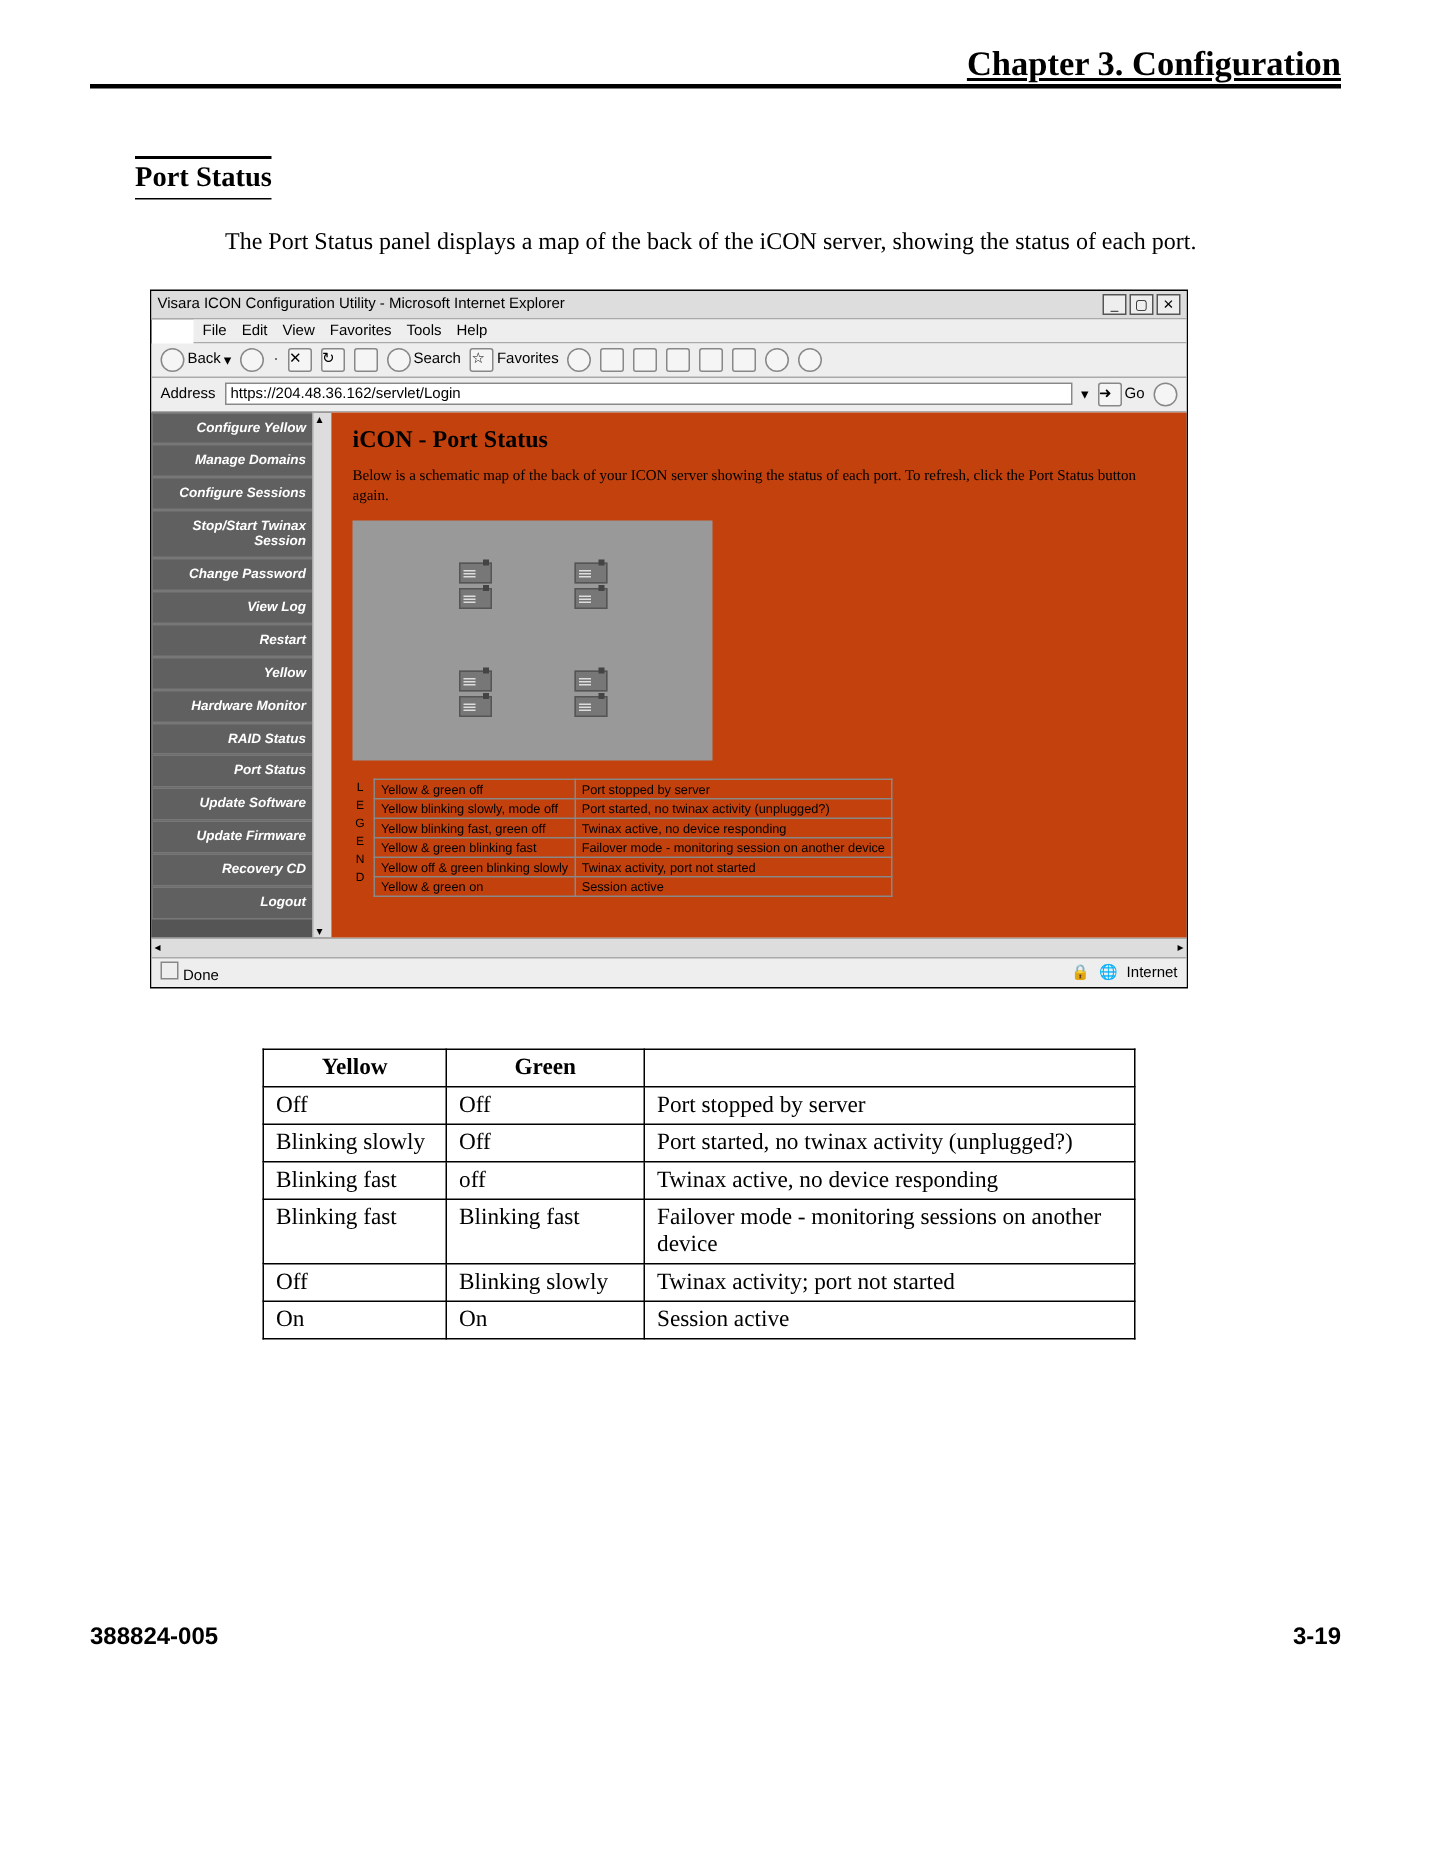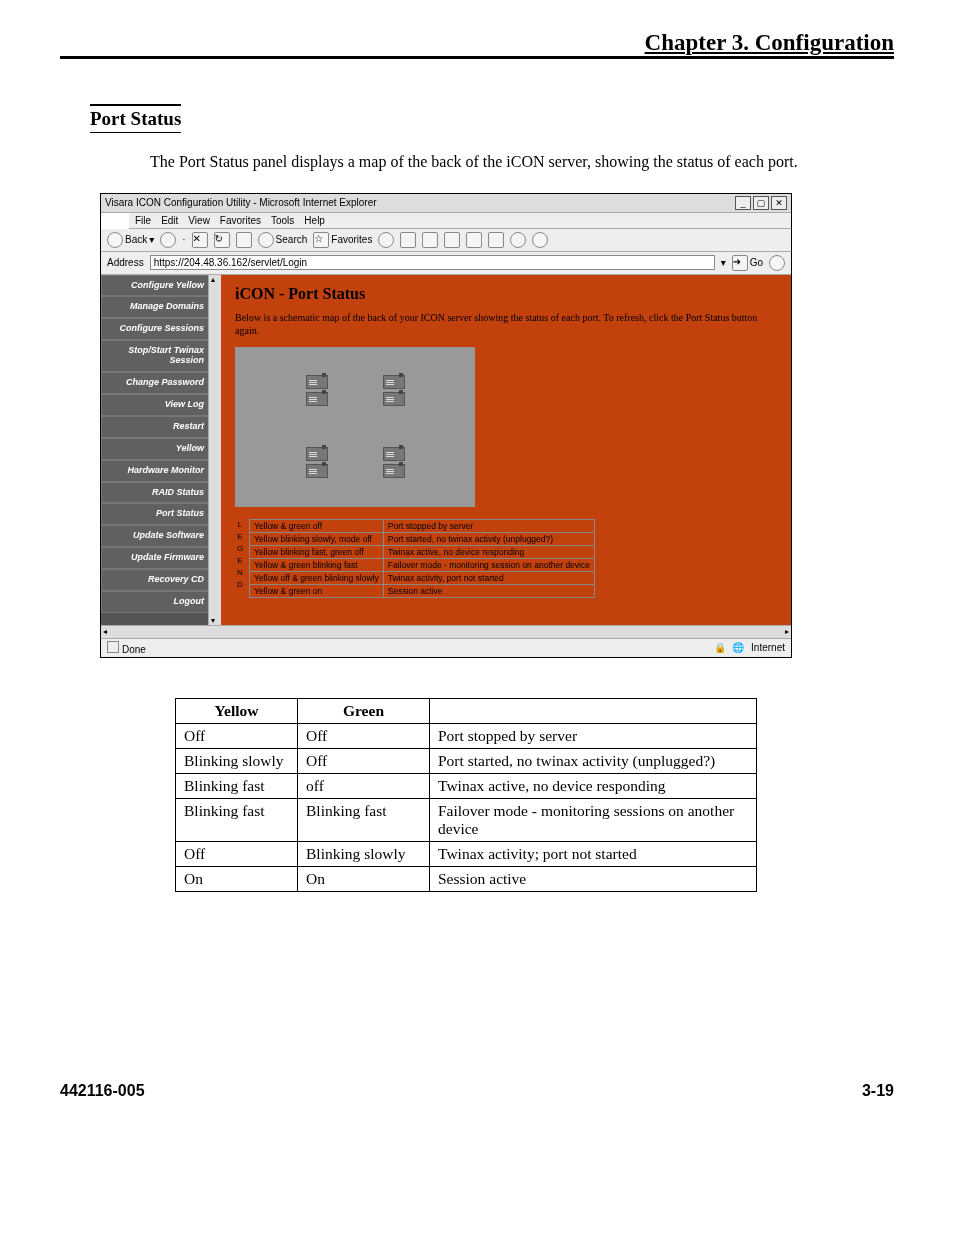--- a/index.html
+++ b/index.html
@@ -396,18 +396,18 @@
       </tr>
   <tr>
         <td>On</td>
         <td>On</td>
         <td>Session active</td>
       </tr>
 </tbody>
   </table>
 
 <div class="footer">
-  <span>442116-005</span>
+  <span>388824-005</span>
   <span>3-19</span>
 </div>
 
 
 
 
 </body></html>

